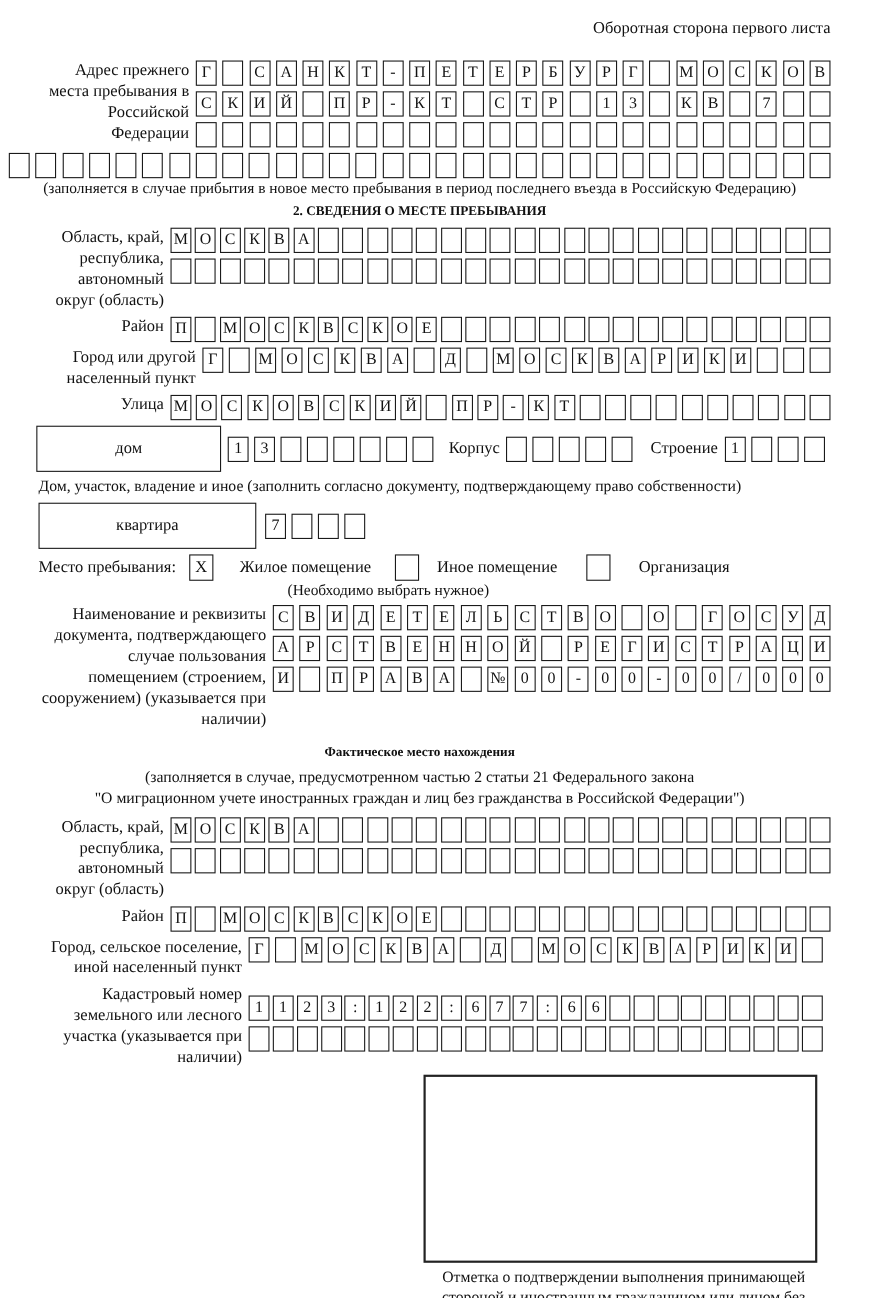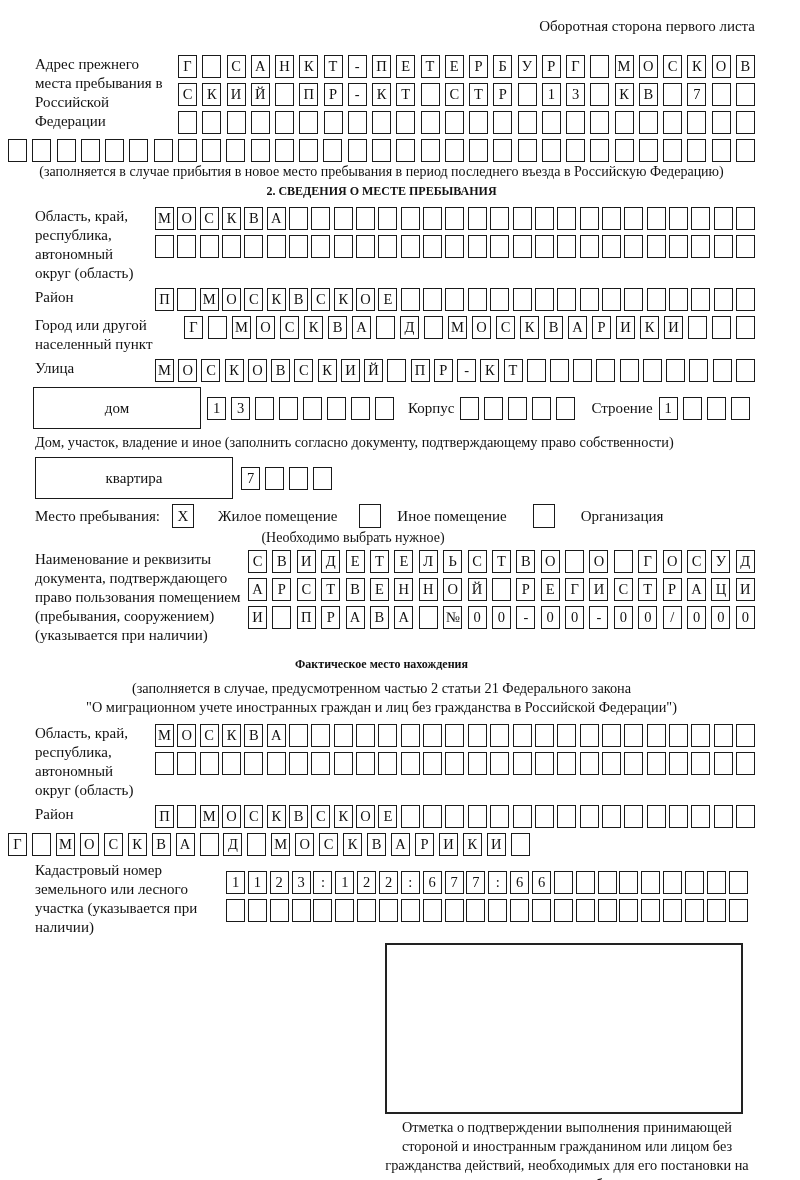--- a/index.html
+++ b/index.html
@@ -4,21 +4,21 @@
 <style>
   * { margin:0; padding:0; box-sizing:border-box; }
   html,body { background:#fff; }
   body {
     width:800px; height:1180px; overflow:hidden;
     font-family:"Liberation Serif","DejaVu Serif",serif;
     color:#111; font-size:15px;
   }
   .sheet { padding:18px 45px 0 8px; width:800px; }
   .hdr-note { text-align:right; font-size:15px; margin-bottom:20px; }
-  .field { display:flex; align-items:flex-start; margin-bottom:5px; }
+  .field { display:flex; align-items:flex-start; margin-bottom:5px;text-align:right; }
   .label { flex:1 1 auto; padding-left:27px; padding-right:6px; line-height:19px; font-size:15px; }
   .rows { display:flex; flex-direction:column; gap:5px; }
   .cells { display:flex; justify-content:space-between; flex:0 0 auto; }
   .cell {
     flex:0 0 19px; width:19px; height:23px;
     border:1.6px solid #1a1a1a;
     display:inline-flex; align-items:center; justify-content:center;
     font-size:14.5px; line-height:1; background:#fff;
   }
   .w577{width:577px} .w747{width:747px} .w600{width:600px}
@@ -372,21 +372,21 @@
     <span class="chk" style="margin-left:12px">X</span>
     <span style="margin-left:24px">Жилое помещение</span>
     <span class="chk" style="margin-left:22px"></span>
     <span style="margin-left:16px">Иное помещение</span>
     <span class="chk" style="margin-left:26px"></span>
     <span style="margin-left:26px">Организация</span>
   </div>
   <div class="note-c" style="width:500px; margin-left:95px;">(Необходимо выбрать нужное)</div>
 
   <div class="field" style="margin-top:4px">
-    <div class="label" style="max-width:240px">Наименование и реквизиты документа, подтверждающего право пользования помещением (пребывания, сооружением) (указывается при наличии)</div>
+    <div class="label" style="max-width:240px">Наименование и реквизиты документа, подтверждающего случае пользования помещением (строением, сооружением) (указывается при наличии)</div>
     <div class="rows">
       <div class="cells w507">
           <span class="cell">С</span>
           <span class="cell">В</span>
           <span class="cell">И</span>
           <span class="cell">Д</span>
           <span class="cell">Е</span>
           <span class="cell">Т</span>
           <span class="cell">Е</span>
           <span class="cell">Л</span>
@@ -548,20 +548,21 @@
         <span class="cell"></span>
         <span class="cell"></span>
         <span class="cell"></span>
         <span class="cell"></span>
         <span class="cell"></span>
         <span class="cell"></span>
       </div>
   </div>
 
   <div class="field">
+    <div class="label" style="max-width:218px">Город, сельское поселение, иной населенный пункт</div>
     <div class="cells w522">
         <span class="cell">Г</span>
         <span class="cell"></span>
         <span class="cell">М</span>
         <span class="cell">О</span>
         <span class="cell">С</span>
         <span class="cell">К</span>
         <span class="cell">В</span>
         <span class="cell">А</span>
         <span class="cell"></span>

